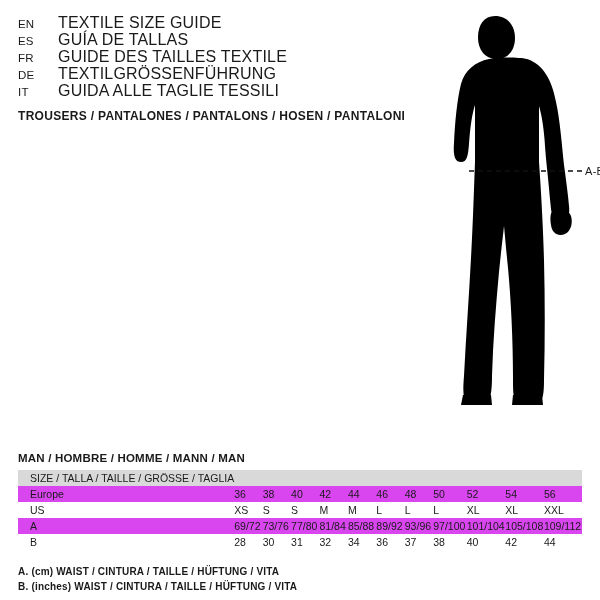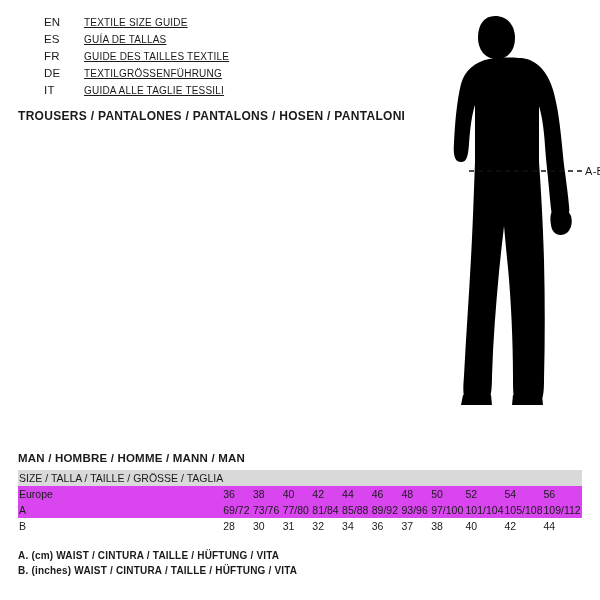--- a/index.html
+++ b/index.html
@@ -19,37 +19,35 @@
     width: 600px;
     height: 600px;
   }
 
   
   .lang-block {
     position: absolute;
     left: 18px;
     top: 14px;
     width: 360px;
-    margin-left: 26px;
   }
   .lang-row {
     display: flex;
     align-items: baseline;
     height: 17px;
     line-height: 17px;
   }
   .lang-code {
     width: 40px;
     font-size: 11.5px;
     letter-spacing: 0.2px;
   }
   .lang-text {
-    font-size: 10px;
-    letter-spacing: 0.2px;
-    text-decoration: underline;
+    font-size: 16px;
+    letter-spacing: 0.2px;
   }
 
   .garment-title {
     position: absolute;
     left: 18px;
     top: 109px;
     font-size: 12px;
     font-weight: bold;
     letter-spacing: 0.3px;
   }
@@ -101,21 +99,21 @@
   }
   table.size-table tr.head-row {
     background: #d9d9d9;
     font-weight: normal;
   }
   table.size-table tr.alt-row {
     background: #d946ef;
   }
   table.size-table td.label-col {
     width: 86px;
-    padding-left: 1px;
+    padding-left: 12px;
   }
   table.size-table td.val {
     width: 43px;
   }
   .notes {
     margin-top: 14px;
     font-size: 10px;
     line-height: 15px;
     letter-spacing: 0.2px;
     font-weight: bold;
@@ -230,20 +228,34 @@
           <td class="val">40</td>
           <td class="val">42</td>
           <td class="val">44</td>
           <td class="val">46</td>
           <td class="val">48</td>
           <td class="val">50</td>
           <td class="val">52</td>
           <td class="val">54</td>
           <td class="val">56</td>
         </tr>
+        <tr>
+          <td class="label-col">US</td>
+          <td class="val">XS</td>
+          <td class="val">S</td>
+          <td class="val">S</td>
+          <td class="val">M</td>
+          <td class="val">M</td>
+          <td class="val">L</td>
+          <td class="val">L</td>
+          <td class="val">L</td>
+          <td class="val">XL</td>
+          <td class="val">XL</td>
+          <td class="val">XXL</td>
+        </tr>
         <tr class="alt-row">
           <td class="label-col">A</td>
           <td class="val">69/72</td>
           <td class="val">73/76</td>
           <td class="val">77/80</td>
           <td class="val">81/84</td>
           <td class="val">85/88</td>
           <td class="val">89/92</td>
           <td class="val">93/96</td>
           <td class="val">97/100</td>

